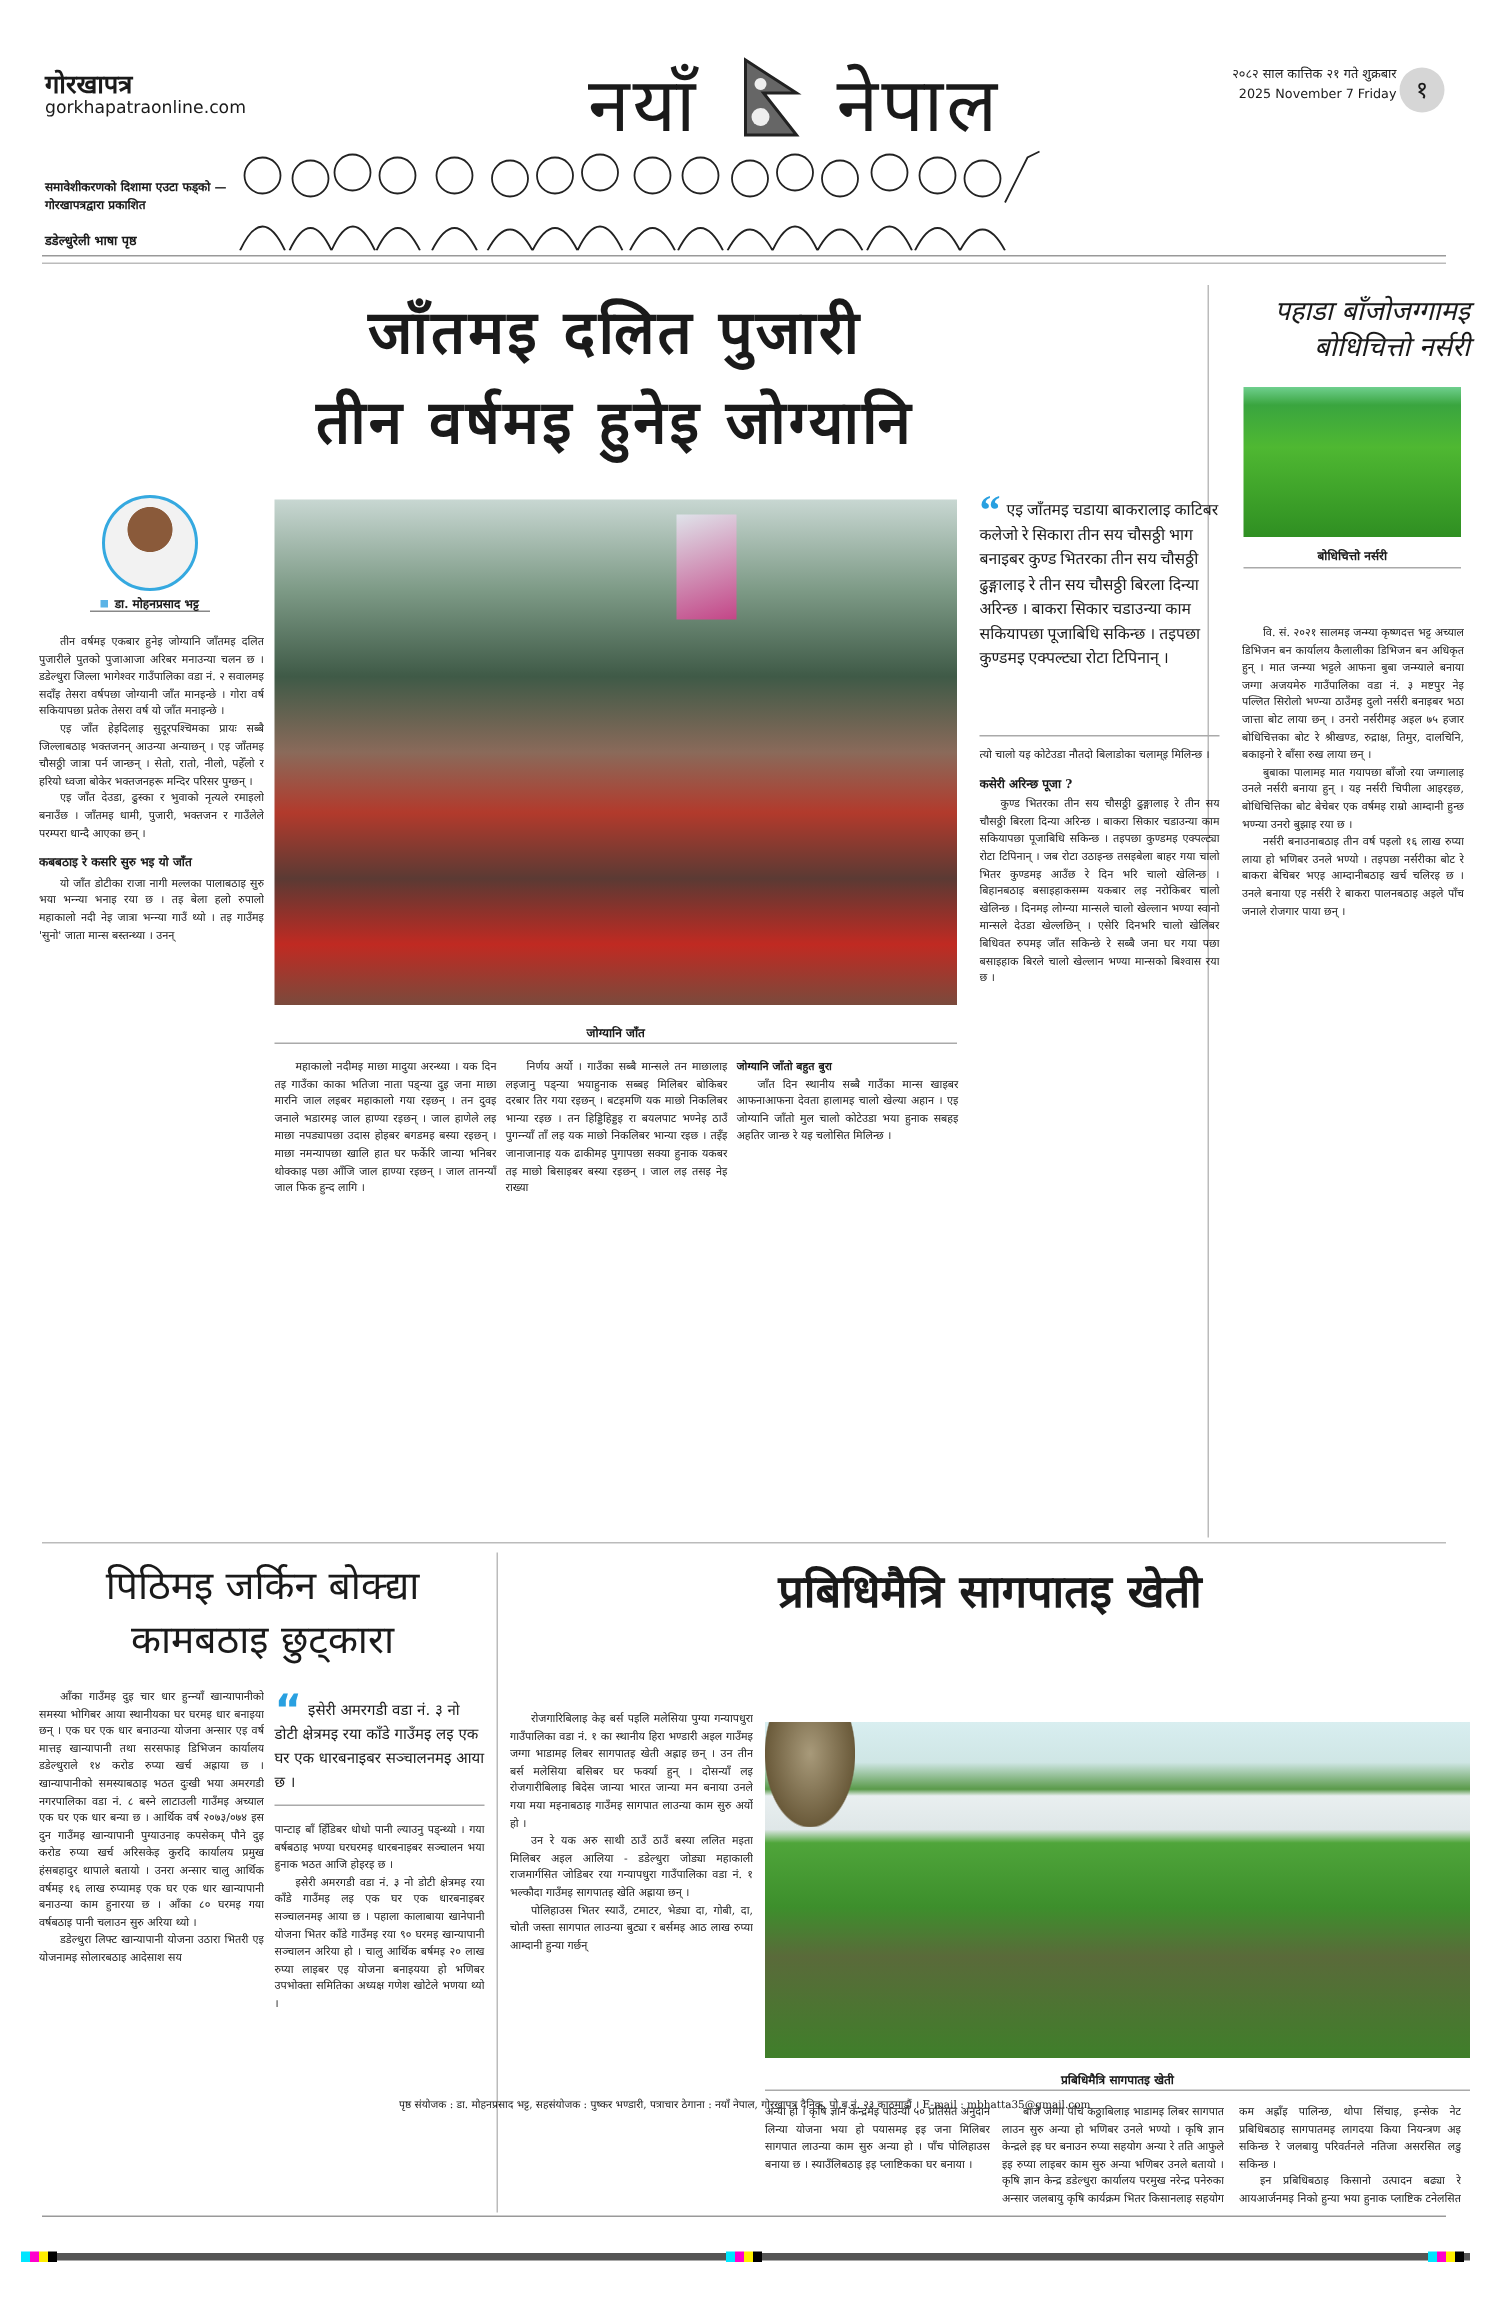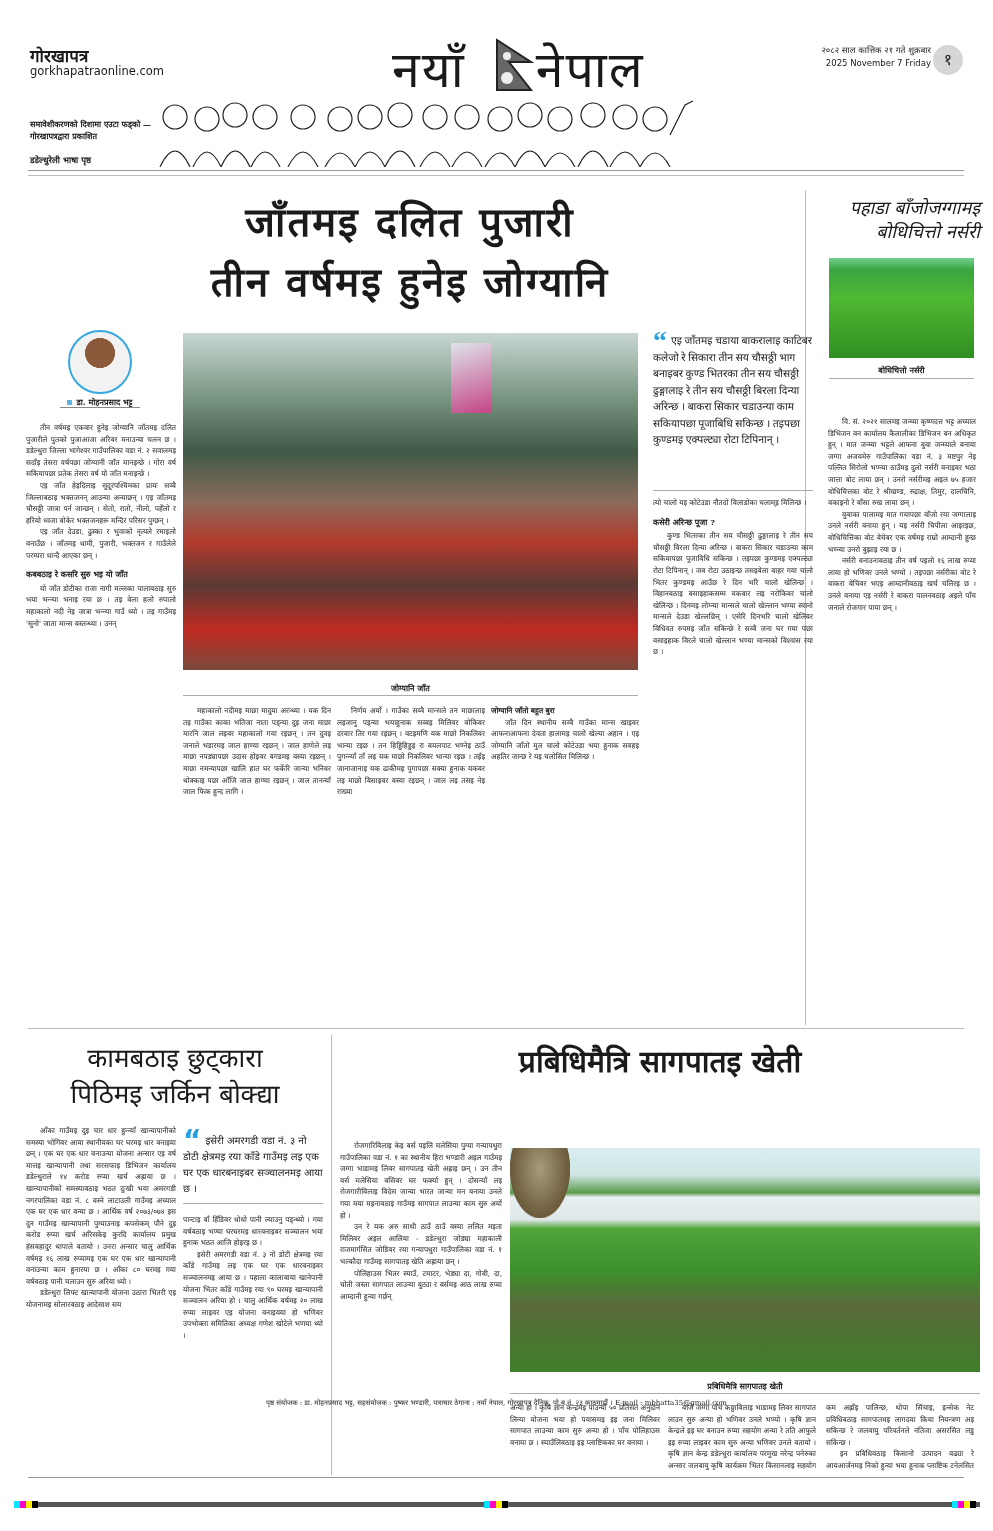--- a/index.html
+++ b/index.html
@@ -3,21 +3,21 @@
 <meta charset="utf-8">
 <style>
   html, body { margin:0; padding:0; background:#fff; }
   body { width:993px; height:1531px; position:relative; overflow:hidden; font-family:"DejaVu Serif", serif; color:#1a1a1a; }
   .abs { position:absolute; }
   .mast-left-title { left:30px; top:44px; font-family:"DejaVu Sans", sans-serif; font-weight:bold; font-size:17px; }
   .mast-left-url { left:30px; top:64px; font-family:"DejaVu Sans", sans-serif; font-size:11.5px; }
   .mast-left-note { left:30px; top:118px; font-size:8px; font-weight:bold; line-height:12px; width:140px; }
   .mast-left-note2 { left:30px; top:154px; font-size:8.5px; font-weight:bold; }
   .mast-title { left:392px; top:34px; font-family:"DejaVu Sans", sans-serif; font-size:50px; font-weight:300; letter-spacing:2px; }
-  .mast-title .w2 { margin-left:70px; }
+  .mast-title .w2 { margin-left:92px; }
   .flag { left:495px; top:38px; width:40px; height:56px; }
   .mast-date { right:62px; top:44px; text-align:right; font-size:8.5px; line-height:13px; font-family:"DejaVu Sans", sans-serif; }
   .page-no { left:933px; top:45px; width:30px; height:30px; border-radius:50%; background:#d6d6d6; text-align:center; line-height:30px; font-size:16px; font-family:"DejaVu Sans", sans-serif; }
   .crowd { left:155px; top:95px; width:540px; height:72px; }
   .mast-rule { left:28px; top:170px; width:936px; height:4px; border-top:1.5px solid #999; border-bottom:1.5px solid #bbb; }
   .h-main { left:150px; top:192px; width:520px; text-align:center; font-family:"DejaVu Sans", sans-serif; font-weight:bold; font-size:40px; line-height:60px; letter-spacing:2px; }
   .vrule { width:1px; background:#bbb; }
   .side-head { left:820px; top:196px; width:160px; text-align:right; font-family:"DejaVu Sans", sans-serif; font-size:18px; line-height:24px;font-style:italic; }
   .photo-tea { left:829px; top:258px; width:145px; height:100px; background:linear-gradient(180deg,#6fcf8e 0%, #3aa53f 12%, #4fb832 40%, #2f8f22 100%); }
   .caption { font-size:8px; font-weight:bold; text-align:center; }
@@ -143,22 +143,22 @@
 </div>
 <div class="abs col" style="left:653px; top:497px; width:160px; height:525px;">
   <p style="text-indent:0">त्यो चालो यइ कोटेउडा नौतदो बिलाडोका चलाम्इ मिलिन्छ ।</p>
   <div class="subhead">कसेरी अरिन्छ पूजा ?</div>
   <p>कुण्ड भितरका तीन सय चौसठ्ठी ढुङ्गालाइ रे तीन सय चौसठ्ठी बिरला दिन्या अरिन्छ । बाकरा सिकार चडाउन्या काम सकियापछा पूजाबिधि सकिन्छ । तइपछा कुण्डमइ एक्पल्ट्या रोटा टिपिनान् । जब रोटा उठाइन्छ तसइबेला बाहर गया चालो भितर कुण्डमइ आउँछ रे दिन भरि चालो खेलिन्छ । बिहानबठाइ बसाइहाकसम्म यकबार लइ नरोकिबर चालो खेलिन्छ । दिनमइ लोग्न्या मान्सले चालो खेल्लान भण्या स्वानो मान्सले देउडा खेल्लछिन् । एसेरि दिनभरि चालो खेलिबर बिधिवत रुपमइ जाँत सकिन्छे रे सब्बै जना घर गया पछा बसाइहाक बिरले चालो खेल्लान भण्या मान्सको बिश्वास रया छ ।</p>
 </div>
 
 <div class="abs" style="left:28px; top:1028px; width:936px; height:1px; background:#bbb;"></div>
 
 <div class="abs h2-left">
+  <div>पिठिमइ जर्किन बोक्द्या</div>
   <div>कामबठाइ छुट्कारा</div>
-  <div>पिठिमइ जर्किन बोक्द्या</div>
 </div>
 <div class="abs col" style="left:26px; top:1125px; width:150px; height:345px;">
   <p>आँका गाउँमइ दुइ चार धार हुन्न्याँ खान्यापानीको समस्या भोगिबर आया स्थानीयका घर घरमइ धार बनाइया छन् । एक घर एक धार बनाउन्या योजना अन्सार एइ वर्ष मात्तइ खान्यापानी तथा सरसफाइ डिभिजन कार्यालय डडेल्धुराले १४ करोड रुप्या खर्च अह्राया छ । खान्यापानीको समस्याबठाइ भठत दुःखी भया अमरगडी नगरपालिका वडा नं. ८ बस्ने लाटाउली गाउँमइ अच्याल एक घर एक धार बन्या छ । आर्थिक वर्ष २०७३/०७४ इस दुन गाउँमइ खान्यापानी पुग्याउनाइ कपसेकम् पौने दुइ करोड रुप्या खर्च अरिसकेइ कुरदि कार्यालय प्रमुख हंसबहादुर थापाले बतायो । उनरा अन्सार चालु आर्थिक वर्षमइ १६ लाख रुप्यामइ एक घर एक धार खान्यापानी बनाउन्या काम हुनारया छ । आँका ८० घरमइ गया वर्षबठाइ पानी चलाउन सुरु अरिया थ्यो ।</p>
   <p>डडेल्धुरा लिफ्ट खान्यापानी योजना उठारा भितरी एइ योजनामइ सोलारबठाइ आदेसाश सय</p>
 </div>
 <div class="abs quote2">
   <span class="quote-mark">“</span><span>इसेरी अमरगडी वडा नं. ३ नो डोटी क्षेत्रमइ रया काँडे गाउँमइ लइ एक घर एक धारबनाइबर सञ्चालनमइ आया छ ।</span>
 </div>
 <div class="abs hr-thin" style="left:183px; top:1203px; width:140px;"></div>
 <div class="abs col" style="left:183px; top:1214px; width:140px; height:256px;">

